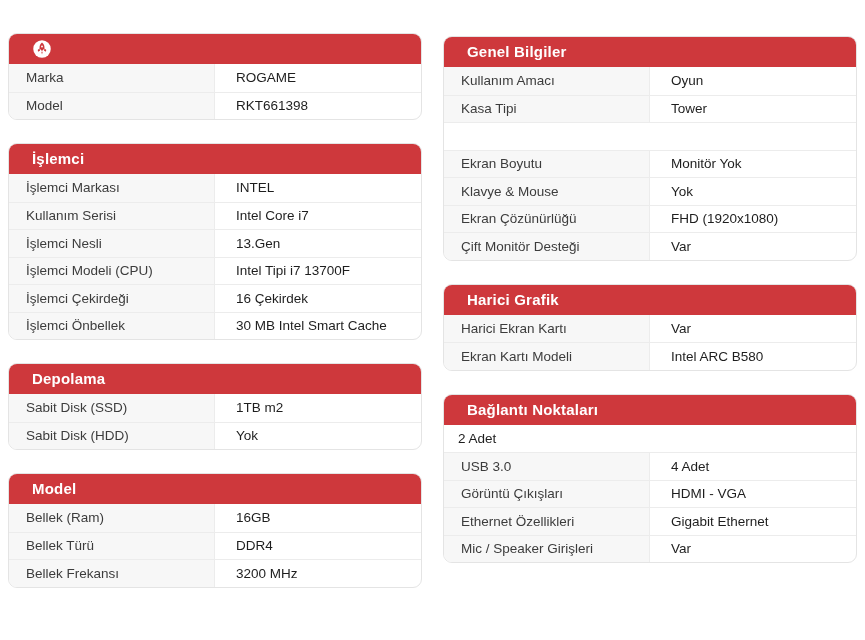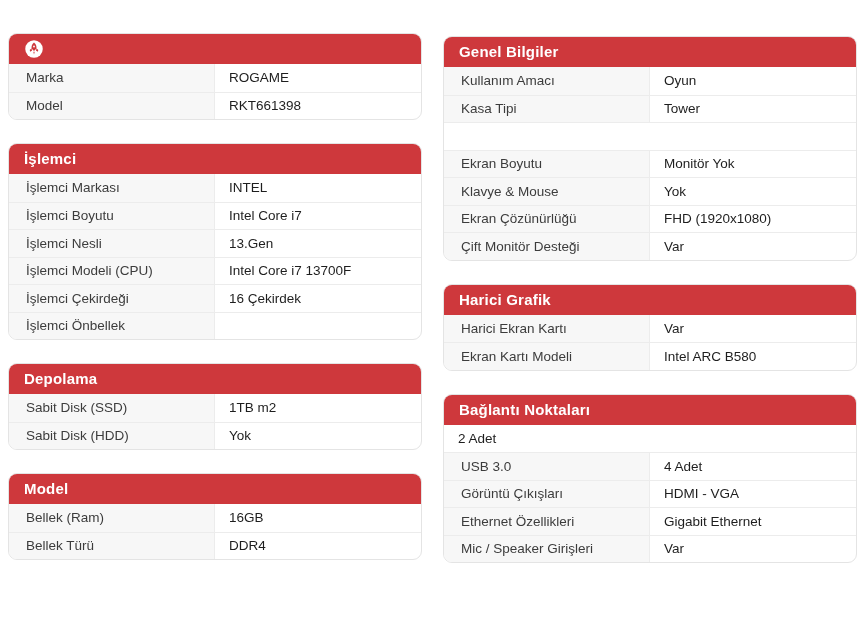--- a/index.html
+++ b/index.html
@@ -28,21 +28,21 @@
     border-radius: 9px;
     overflow: hidden;
     background: #ffffff;
   }
   .card-header {
     background: var(--accent, #ce383c);
     height: 31px;
     display: flex;
     align-items: center;
     gap: 8px;
-    padding: 0 16px;
+    padding: 0 24px;
     margin: -1px -1px 0 -1px;
     border-radius: 9px 9px 0 0;
   }
   .card-title {
     color: var(--header-text, #ffffff);
     font-size: 15px;
     font-weight: bold;
     letter-spacing: 0.2px;
   }
   .hdr-icon {
@@ -50,20 +50,21 @@
     align-items: center;
     justify-content: center;
     width: 20px;
     height: 20px;
     flex: 0 0 auto;
   }
   .row {
     display: flex;
     height: 27.5px;
     border-top: 1px solid var(--row-border, #ececec);
+    gap: 7px;
   }
   .card-body .row:first-child { border-top: none; }
   .cell {
     display: flex;
     align-items: center;
     font-size: 13.5px;
     white-space: nowrap;
     overflow: hidden;
   }
   .cell.label {
@@ -114,37 +115,38 @@
       <section class="card">
         <header class="card-header">
           <span class="card-title">İşlemci</span>
         </header>
         <div class="card-body">
           <div class="row">
             <div class="cell label">İşlemci Markası</div>
             <div class="cell value">INTEL</div>
           </div>
           <div class="row">
-            <div class="cell label">İşlemci Boyutu</div>
+            <div class="cell label">Kullanım Serisi</div>
             <div class="cell value">Intel Core i7</div>
           </div>
           <div class="row">
             <div class="cell label">İşlemci Nesli</div>
             <div class="cell value">13.Gen</div>
           </div>
           <div class="row">
             <div class="cell label">İşlemci Modeli (CPU)</div>
-            <div class="cell value">Intel Core i7 13700F</div>
+            <div class="cell value">Intel Tipi i7 13700F</div>
           </div>
           <div class="row">
             <div class="cell label">İşlemci Çekirdeği</div>
             <div class="cell value">16 Çekirdek</div>
           </div>
           <div class="row">
             <div class="cell label">İşlemci Önbellek</div>
+            <div class="cell value">30 MB Intel Smart Cache</div>
           </div>
         </div>
       </section>
       <section class="card">
         <header class="card-header">
           <span class="card-title">Depolama</span>
         </header>
         <div class="card-body">
           <div class="row">
             <div class="cell label">Sabit Disk (SSD)</div>
@@ -161,20 +163,24 @@
           <span class="card-title">Model</span>
         </header>
         <div class="card-body">
           <div class="row">
             <div class="cell label">Bellek (Ram)</div>
             <div class="cell value">16GB</div>
           </div>
           <div class="row">
             <div class="cell label">Bellek Türü</div>
             <div class="cell value">DDR4</div>
+          </div>
+          <div class="row">
+            <div class="cell label">Bellek Frekansı</div>
+            <div class="cell value">3200 MHz</div>
           </div>
         </div>
       </section>
     </div>
   <div class="col col-right">
       <section class="card">
         <header class="card-header">
           <span class="card-title">Genel Bilgiler</span>
         </header>
         <div class="card-body">

